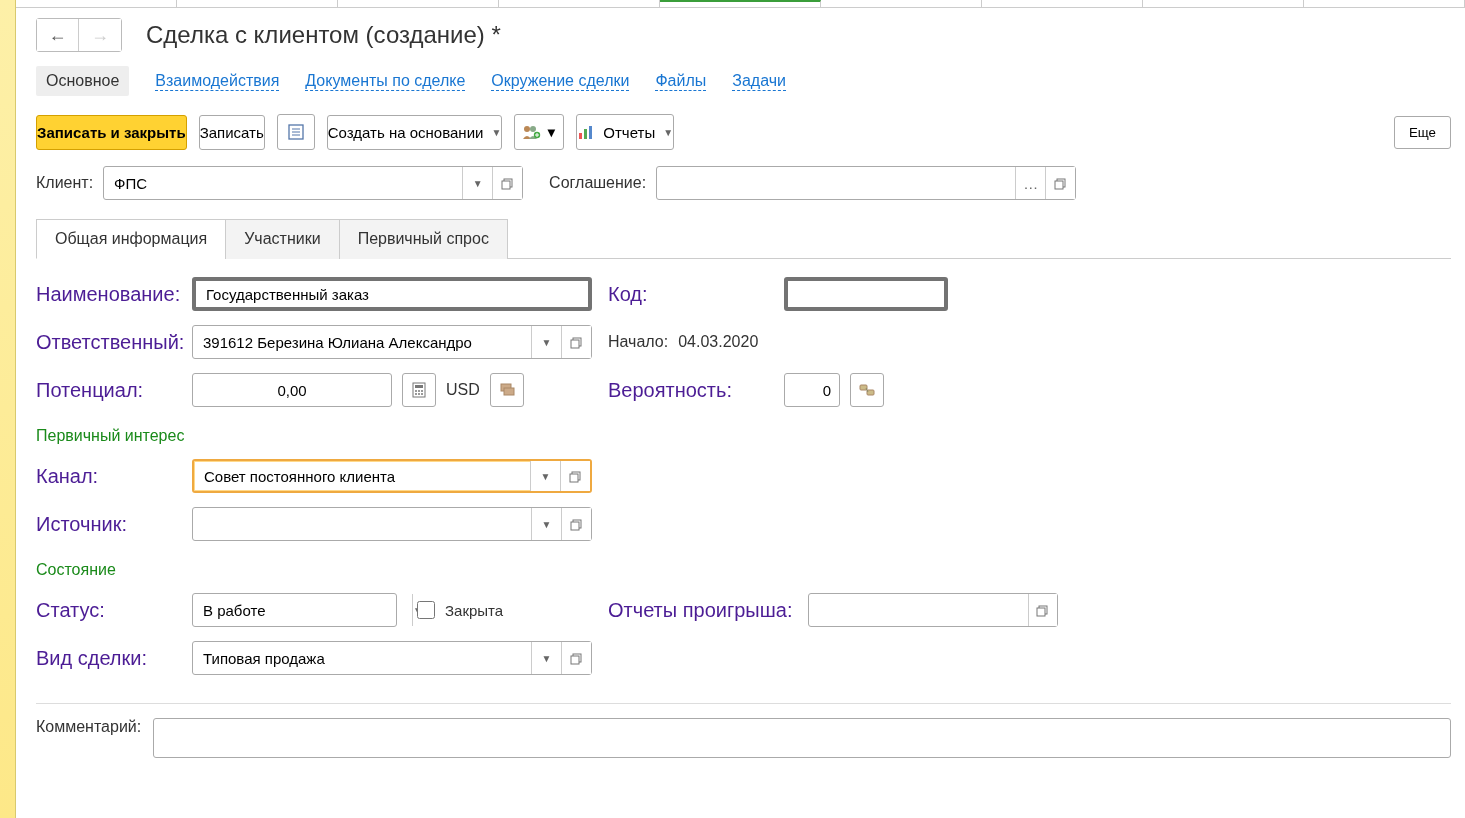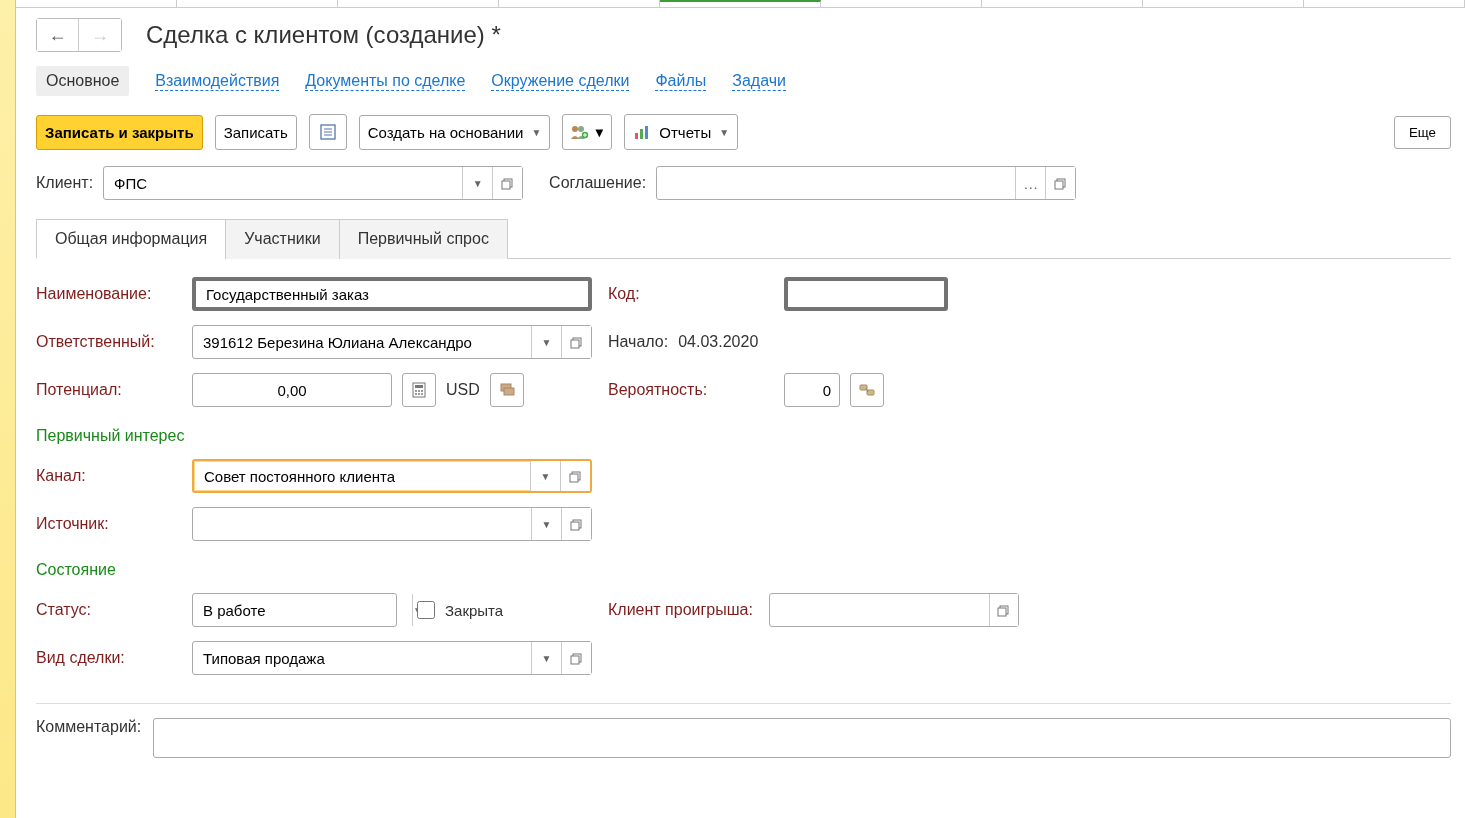--- a/index.html
+++ b/index.html
@@ -70,21 +70,21 @@
       border-radius: 2px;
     }
     
     .toolbar {
       display: flex;
       gap: 12px;
       margin-top: 18px;
       align-items: center;
     }
     .btn {
-      padding: 8px 8px;
+      padding: 8px 0;
       border: 1px solid #aaa;
       border-radius: 3px;
       background: #fff;
       cursor: pointer;
       font-size: 15px;
       display: inline-flex;
       align-items: center;
       gap: 8px;
     }
     .btn.primary {
@@ -162,21 +162,21 @@
       border-bottom: 1px solid #fff;
     }
     
     .form-grid {
       display: grid;
       grid-template-columns: 140px 400px 160px auto;
       gap: 14px 16px;
       align-items: center;
       margin-top: 18px;
     }
-    .form-grid .lbl { font-size: 16px; color: #7f1d1d; }
+    .form-grid .lbl { font-size: 20px; color: #4c1d95; }
     .form-grid input[type="text"] {
       border: 4px solid #737373; border-radius: 3px;
       height: 34px; padding: 4px 10px; font-size: 15px;
       width: 100%;
     }
     .section-head {
       grid-column: 1 / -1;
       color: #1a8a1a;
       font-size: 16px;
       margin-top: 6px;
@@ -442,21 +442,21 @@
         <div class="cb-btn">
             <span style="font-size:10px;color:#666">▼</span>
           </div>
       </div>
       <div class="checkbox-row" style="margin-left:10px">
         <input type="checkbox" style="">
         <span>Закрыта</span>
       </div>
     </div>
     <div class="inline-cell" style="grid-column: 3 / 5;">
-      <span class="lbl" style="margin-right:6px">Клиент проигрыша:</span>
+      <span class="lbl" style="margin-right:6px">Отчеты проигрыша:</span>
       <div class="combo" style="width:250px">
         <input style="flex: 1 1 0%;" value="">
         <div class="cb-btn">
             <svg width="14" height="14">
               <rect x="3" y="3" width="8" height="8" fill="none" stroke="#777"></rect>
               <rect x="1" y="5" width="8" height="8" fill="#fff" stroke="#777"></rect>
             </svg>
           </div>
       </div>
     </div>

